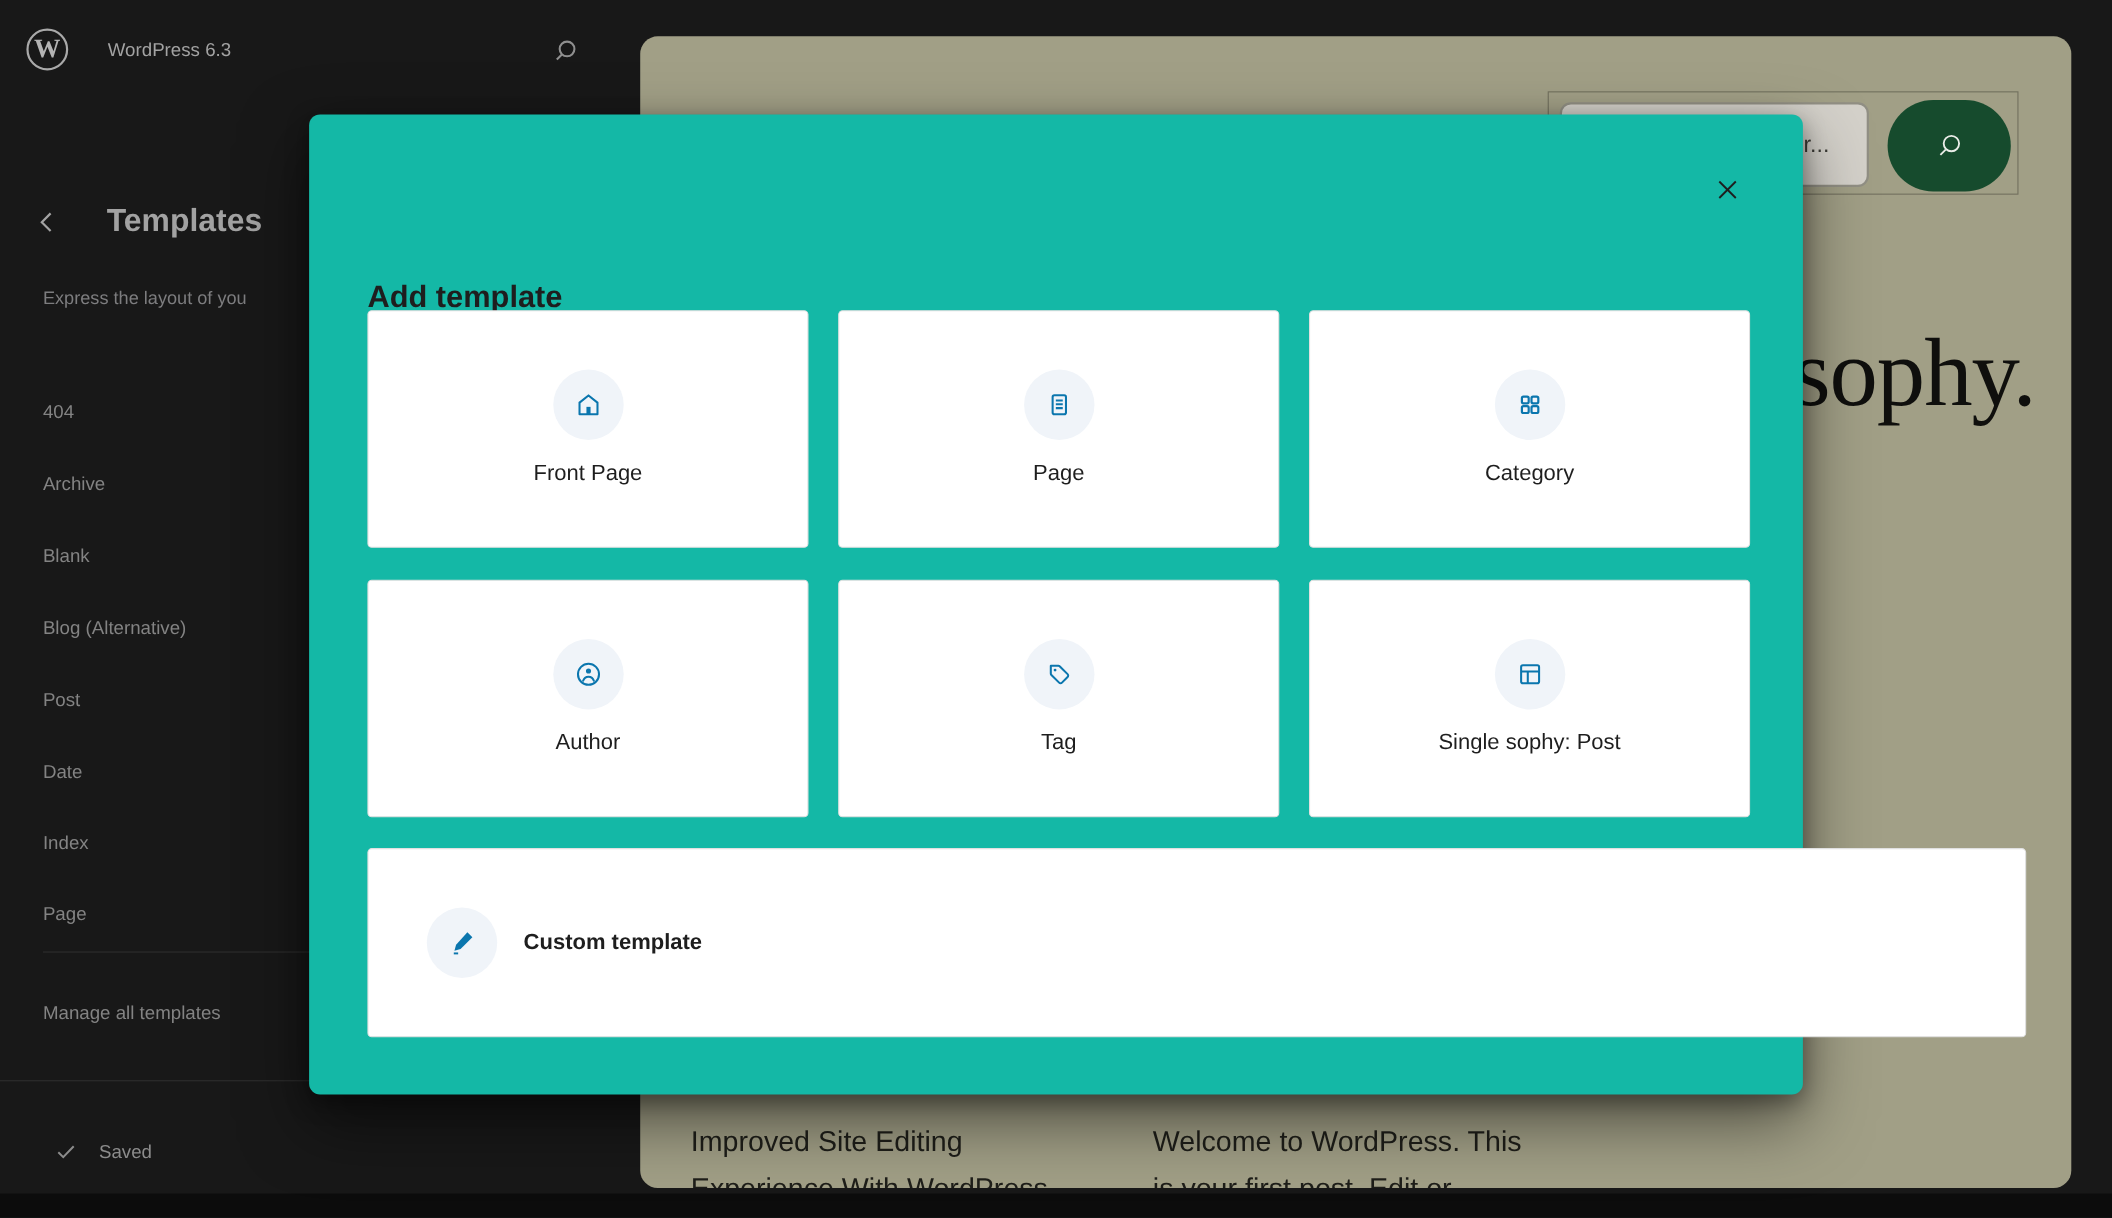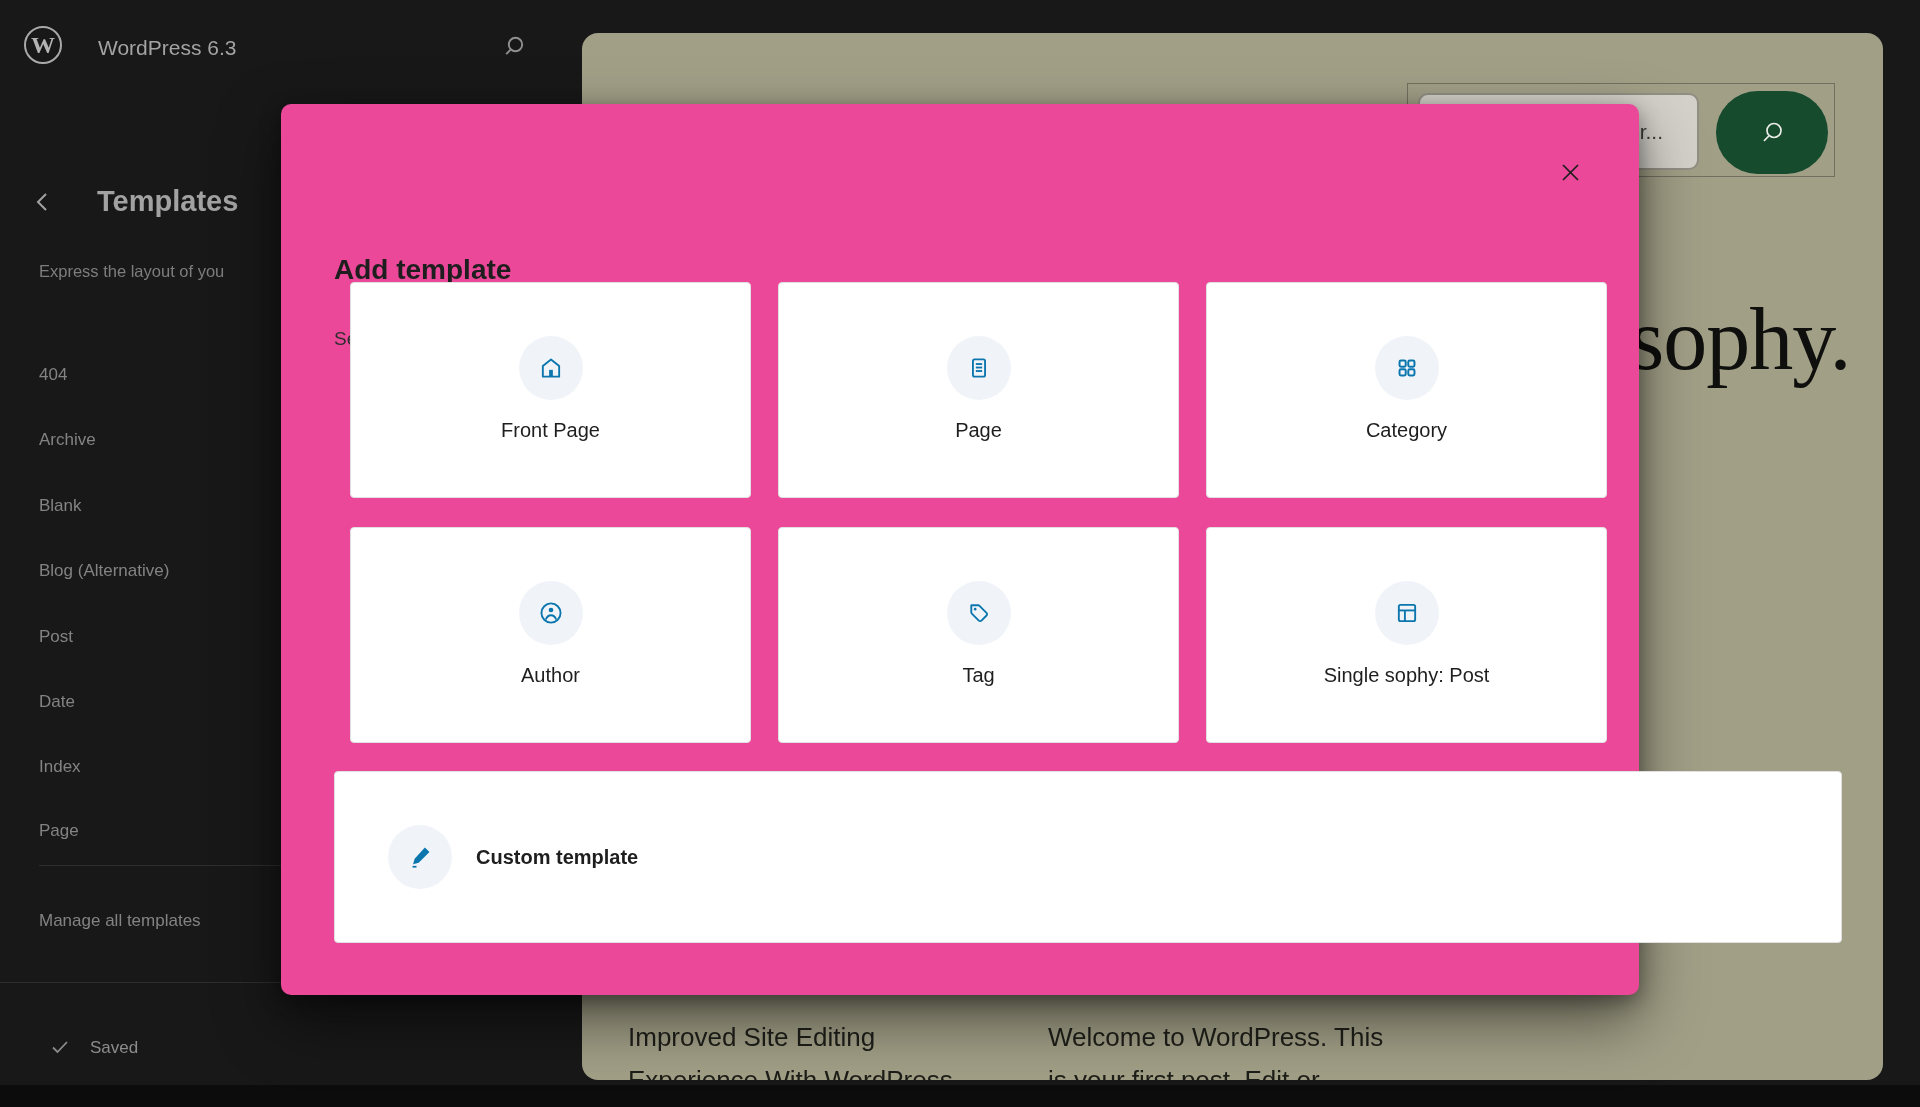--- a/index.html
+++ b/index.html
@@ -6,21 +6,21 @@
   html,body { width:1920px; height:1107px; overflow:hidden; background:#181818;
               font-family:"Liberation Sans", sans-serif; }
   #stage { position:relative; width:1920px; height:1107px; background:#181818; }
 
   
   .sidebar { position:absolute; left:0; top:0; width:582px; height:1085px; }
   .wp-logo { position:absolute; left:24px; top:26px; width:38px; height:38px;
              border:2px solid #a9a9a9; border-radius:50%; color:#b3b3b3;
              font-family:"Liberation Serif", serif; font-size:24px; font-weight:700;
              display:flex; align-items:center; justify-content:center; }
-  .app-title { position:absolute; left:98px; top:36px; font-size:21px; color:#a3a3a3; }
+  .app-title { position:absolute; left:98px; top:36px; font-size:17px; color:#a3a3a3; }
   .topbar-search { position:absolute; left:500px; top:33px; width:28px; height:28px; cursor:pointer; }
   .back-chevron { position:absolute; left:32px; top:190px; width:22px; height:24px; cursor:pointer; }
   .side-heading { position:absolute; left:97px; top:185px; font-size:29px; font-weight:600; color:#a2a2a2; }
   .side-desc { position:absolute; left:39px; top:262px; width:242px; font-size:16.5px;
                color:#7d7d7f; white-space:nowrap; overflow:hidden; }
   .side-item { position:absolute; left:39px; height:22px; font-size:17px; color:#838383;
                line-height:22px; cursor:pointer; white-space:nowrap; }
   .divider { position:absolute; height:1px; background:#2e2e2e; }
   .saved-row { position:absolute; left:50px; top:1038px; display:flex; gap:20px; }
   .saved-label { font-size:17px; color:#8c8c8c; }
@@ -37,30 +37,30 @@
                   display:flex; align-items:center; justify-content:flex-end;
                   padding-right:34px; font-size:21px; color:#3c3c36; }
   .search-btn { position:absolute; left:308px; top:7px; width:112px; height:83px;
                 background:#164b2d; border:none; border-radius:42px; cursor:pointer;
                 display:flex; align-items:center; justify-content:center; }
   .post-title { position:absolute; top:983px; font-size:26px; line-height:43px; color:#1e1e19; }
   .bottom-strip { position:absolute; left:0; top:1085px; width:1920px; height:22px; background:#0c0c0c; }
 
   
   .modal { position:absolute; left:281px; top:104px; width:1358px; height:891px;
-           background:#ec4899; border-radius:10px;
+           background:#14b8a6; border-radius:10px;
            box-shadow:0 25px 60px rgba(0,0,0,.5), 0 6px 20px rgba(0,0,0,.35); }
   .modal-title { position:absolute; left:53px; top:150px; font-size:28px; font-weight:700; color:#1e1e1e; }
   .modal-close { position:absolute; left:1265px; top:44px; width:48px; height:48px;
                  background:none; border:none; cursor:pointer;
                  display:flex; align-items:center; justify-content:center; }
   .modal-subtitle { position:absolute; left:53px; top:120px; font-size:19px; color:#2e2e2e; }
   .opt-grid { position:absolute; left:53px; top:178px; width:1257px;
               display:grid; grid-template-columns:repeat(3,401px); grid-auto-rows:216px;
-              column-gap:27px; row-gap:29px;margin-left:16px; }
+              column-gap:27px; row-gap:29px; }
   .opt-card { background:#fff; border:1px solid #e0e0e0; border-radius:4px; cursor:pointer;
               display:flex; flex-direction:column; align-items:center; }
   .icon-circle { width:64px; height:64px; border-radius:50%; background:#f0f4f9;
                  margin-top:53px; display:flex; align-items:center; justify-content:center; }
   .opt-label { margin-top:18px; font-size:20px; color:#1e1e1e; line-height:24px; }
   .custom-card { position:absolute; left:53px; top:667px; width:1508px; height:172px;
                  background:#fff; border:1px solid #e0e0e0; border-radius:4px; cursor:pointer;
                  display:flex; align-items:center; padding-left:53px; }
   .custom-card .icon-circle { margin-top:0; }
   .custom-text { margin-left:24px; }

